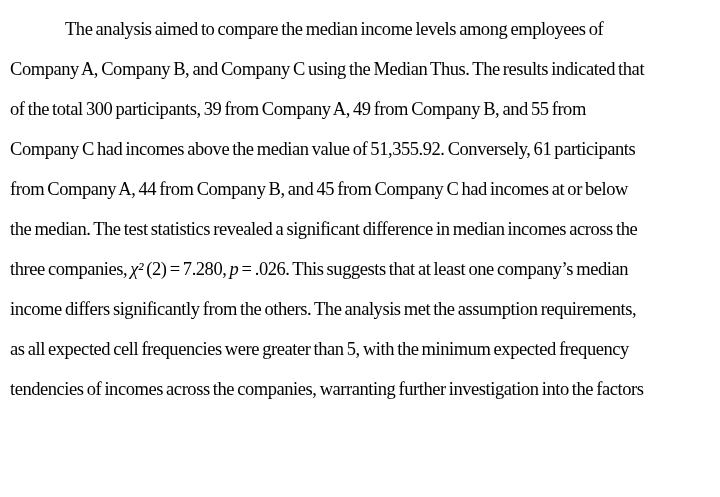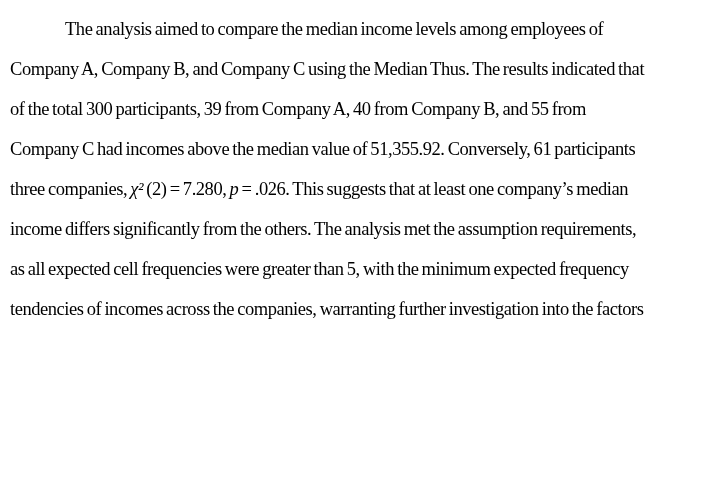--- a/index.html
+++ b/index.html
@@ -39,20 +39,22 @@
     font-style: italic;
   }
 </style>
 </head>
 <body>
 
 <div class="page">
   <p class="para">
       <span class="line indent"><span>The analysis aimed to compare the median income levels among employees of</span></span>
       <span class="line"><span>Company A, Company B, and Company C using the Median Thus. The results indicated that</span></span>
-      <span class="line"><span>of the total 300 participants, 39 from Company A, 40 from Company B, and 55 from</span></span>
+      <span class="line"><span>of the total 300 participants, 39 from Company A, 49 from Company B, and 55 from</span></span>
       <span class="line"><span>Company C had incomes above the median value of 51,355.92. Conversely, 61 participants</span></span>
+      <span class="line"><span>from Company A, 44 from Company B, and 45 from Company C had incomes at or below</span></span>
+      <span class="line"><span>the median. The test statistics revealed a significant difference in median incomes across the</span></span>
       <span class="line"><span>three companies, </span><span class="it">χ²</span><span> (2) = 7.280, </span><span class="it">p</span><span> = .026. This suggests that at least one company’s median</span></span>
       <span class="line"><span>income differs significantly from the others. The analysis met the assumption requirements,</span></span>
       <span class="line"><span>as all expected cell frequencies were greater than 5, with the minimum expected frequency</span></span>
       <span class="line"><span>tendencies of incomes across the companies, warranting further investigation into the factors</span></span>
     </p>
 </div>
 
 </body></html>

